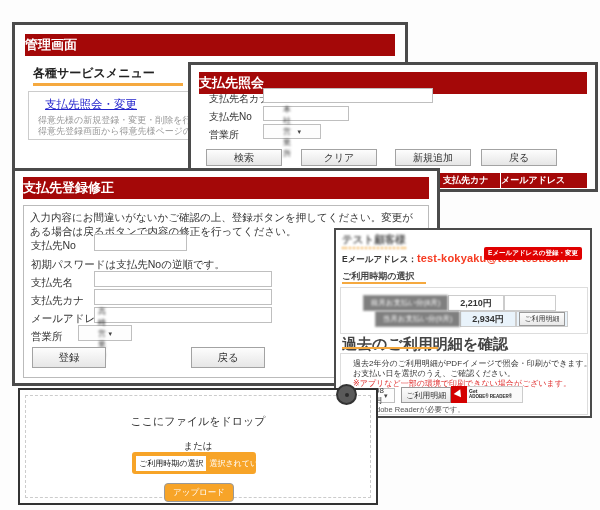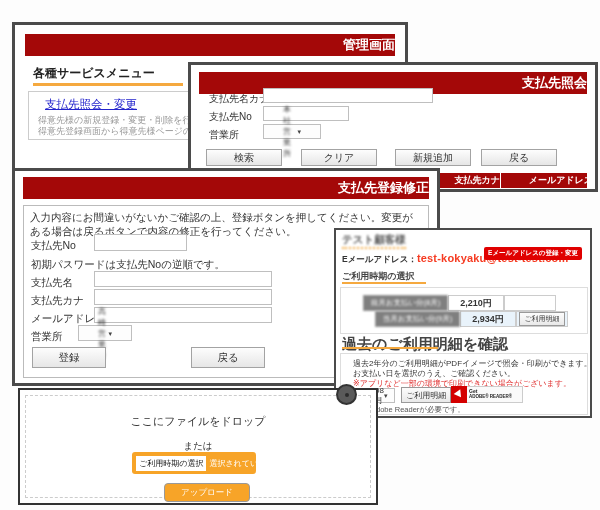--- a/index.html
+++ b/index.html
@@ -1,19 +1,19 @@
 <!DOCTYPE html>
 <html><head>
 <meta charset="utf-8">
 <style>
   html,body{margin:0;padding:0;background:#fff;}
   .canvas{position:relative;width:600px;height:510px;overflow:hidden;background:#fdfdfd;
           font-family:"Liberation Sans","DejaVu Sans",sans-serif;color:#333;}
   .win{position:absolute;background:#fff;border:2px solid #4b4b4b;box-sizing:border-box;}
-  .redbar{position:absolute;background:#a40808;color:#fff;font-weight:700;text-align:right;box-sizing:border-box;}
+  .redbar{position:absolute;background:#a40808;color:#fff;font-weight:700;text-align:left;box-sizing:border-box;}
   .olinE{position:absolute;background:#f5a93f;}
   .inp{position:absolute;box-sizing:border-box;border:1px solid #bfbfbf;background:#fff;font-size:10px;padding:0 3px;font-family:inherit;}
   .sel{position:absolute;box-sizing:border-box;border:1px solid #bfbfbf;background:#fdfdfd;font-size:8px;
        display:flex;align-items:center;justify-content:space-between;padding:0 19px;cursor:pointer;}
   .btn{position:absolute;box-sizing:border-box;background:linear-gradient(#fdfdfd,#e6e6e6);border:1px solid #a3a3a3;
        color:#333;text-align:center;font-size:10px;cursor:pointer;font-family:inherit;}
   .lbl{position:absolute;font-size:10px;color:#333;white-space:nowrap;}
   .redacted{filter:blur(0.8px);}
   .chev{font-size:7px;color:#444;line-height:1;}
   .cellL{background:#7f7f7f;color:#fff;font-size:7.5px;display:flex;align-items:center;justify-content:center;
@@ -141,21 +141,21 @@
   <div class="win" style="left:18px;top:388px;width:360px;height:117px;z-index:5;border-color:#333;">
     <div style="position:absolute;inset:5px;border:1px dashed #ccc;"></div>
     <div style="position:absolute;left:0;right:0;top:24px;text-align:center;font-size:11px;color:#333;">ここにファイルをドロップ</div>
     <div style="position:absolute;left:0;right:0;top:50px;text-align:center;font-size:9.5px;color:#333;">または</div>
     <div style="position:absolute;left:112px;top:62px;width:124px;height:22px;background:#f7a428;border-radius:3px;
                 display:flex;align-items:center;padding:0 4px;box-sizing:border-box;cursor:pointer;">
       <span style="background:#fff;color:#111;font-size:8px;padding:2px 3px;white-space:nowrap;">ご利用時期の選択</span>
       <span style="color:#fff;font-size:8px;margin-left:3px;white-space:nowrap;">選択されていません</span>
     </div>
     <button style="position:absolute;left:144px;top:93px;height:19px;background:#f7a428;color:#fff;border:1px solid #999;
-                   border-radius:4px;font-size:8.5px;padding:0 16px;cursor:pointer;font-family:inherit;text-align:center;">アップロード</button>
+                   border-radius:4px;font-size:8.5px;padding:0 8px;cursor:pointer;font-family:inherit;text-align:center;">アップロード</button>
   </div>
 
   <div style="position:absolute;left:336px;top:384px;width:21px;height:21px;border-radius:50%;background:#5a5a5a;
               border:2px solid #333;box-sizing:border-box;z-index:6;cursor:pointer;">
     <div style="position:absolute;left:7px;top:7px;width:4px;height:4px;border-radius:50%;background:#2b2b2b;"></div>
   </div>
 
 </div>
 
 </body></html>

